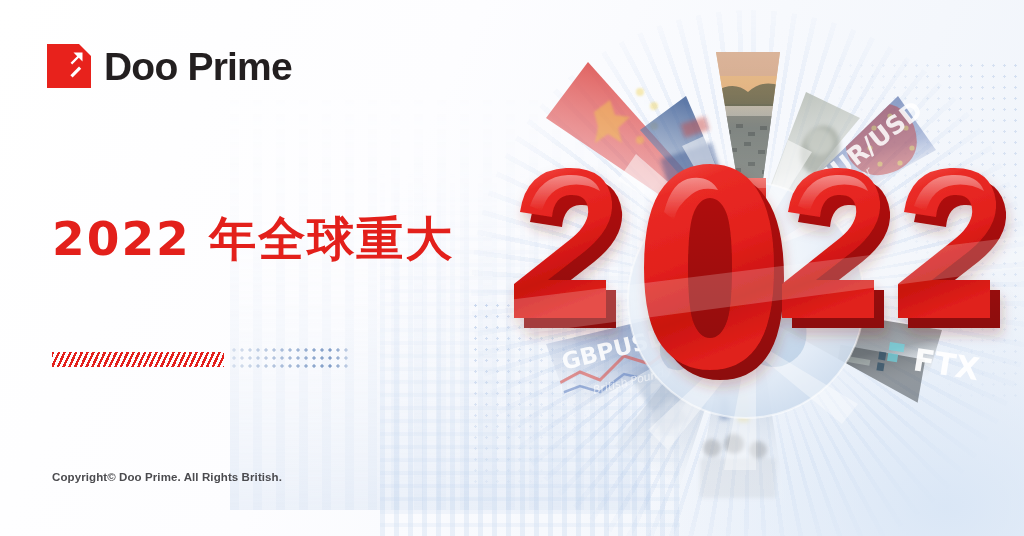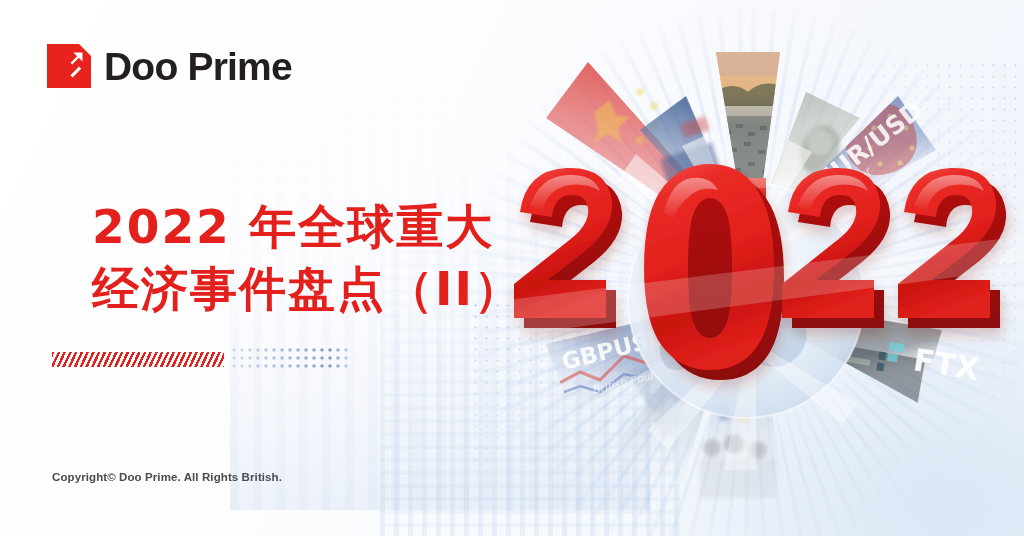--- a/index.html
+++ b/index.html
@@ -132,23 +132,22 @@
     letter-spacing: -0.8px;
     color: #231f20;
     line-height: 1;
     white-space: nowrap;
   }
 
   
   .title {
     position: absolute;
     left: 52px;
-    top: 196px;
+    top: 208px;
     width: 470px;
-    margin-left: 40px;
   }
   .title-line {
     color: #e3201b;
     font-family: "DejaVu Sans", "Liberation Sans", sans-serif;
     font-weight: 700;
     font-size: 47px;
     line-height: 62px;
     letter-spacing: 2px;
     white-space: nowrap;
   }
@@ -223,21 +222,20 @@
         <path d="M0 0 H32 L44 12 V44 H0 Z" fill="#E8221C"></path>
         <path d="M26.5 8.5 L35.5 8.5 L35.5 17.5 L31.8 13.8 L25.2 20.4 L23.6 18.8 L30.2 12.2 Z" fill="#ffffff"></path>
         <path d="M32.0 22.6 L34.2 24.8 L25.6 33.4 L23.4 31.2 Z" fill="#ffffff"></path>
       </svg>
     </span>
     <span class="logo-word">Doo Prime</span>
   </div>
 
   <div class="title">
     <div class="title-line">2022 年全球重大</div>
-    <div class="title-line">经济事件盘点（II）</div>
   </div>
 
   <div class="rule-row">
     <div class="rule-stripe"></div>
     <div class="rule-dots"></div>
   </div>
 
   <div class="copyright">Copyright© Doo Prime. All Rights British.</div>
 
   <div class="art">

